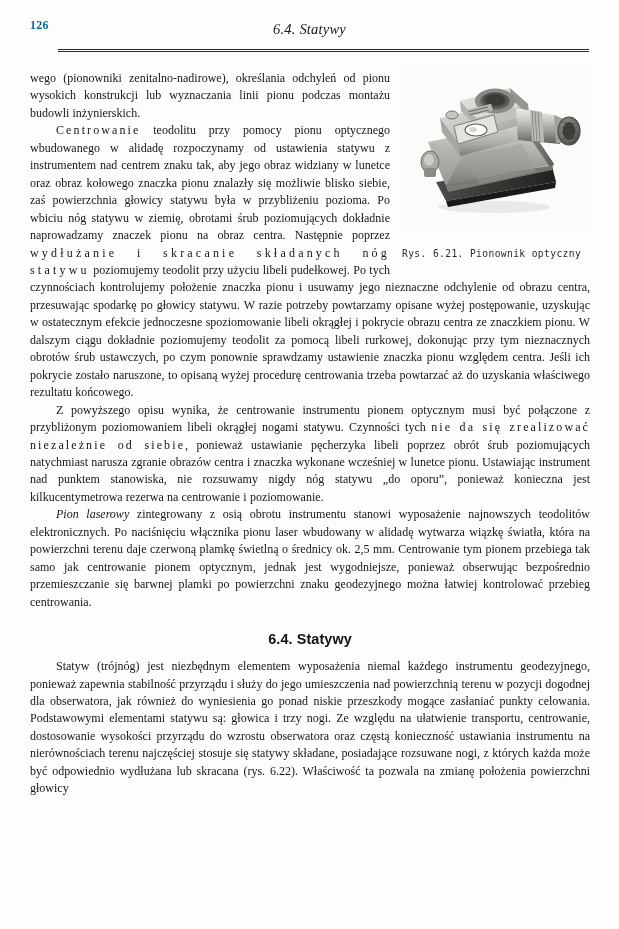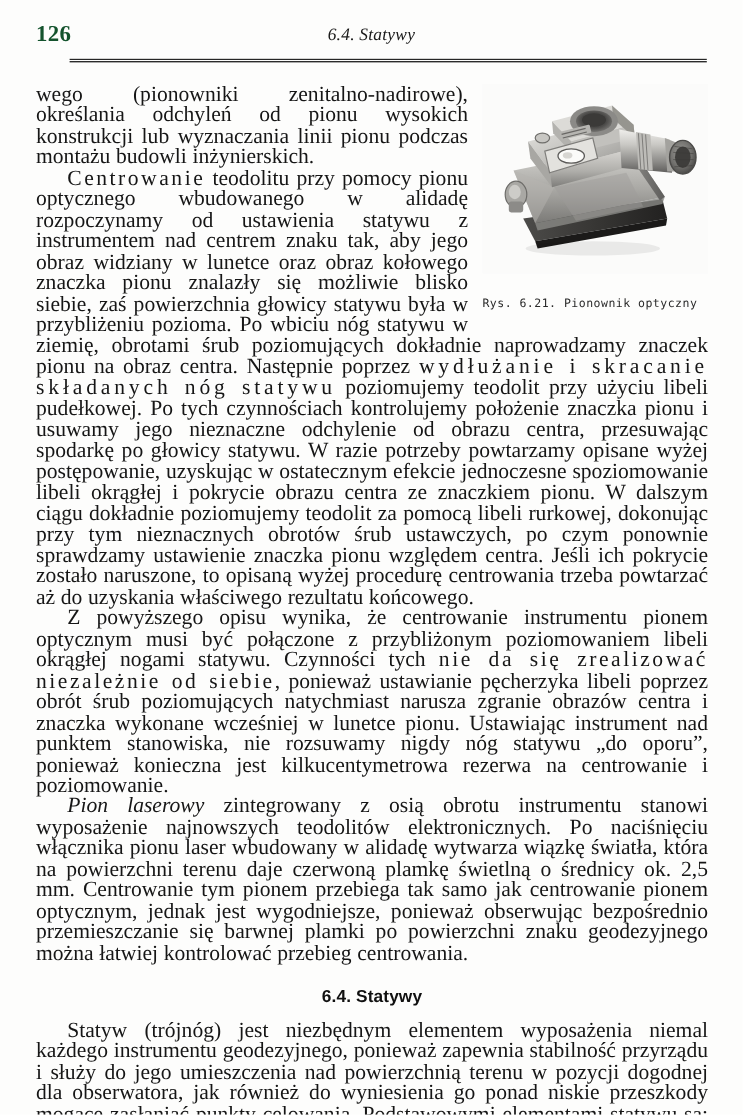--- a/index.html
+++ b/index.html
@@ -43,23 +43,23 @@
     top: 18px;
     width: 559px;
     height: 34px;
   }
   .folio {
     position: absolute;
     left: 0;
     top: 0;
     font-family: "Liberation Serif", "DejaVu Serif", serif;
     font-weight: bold;
-    font-size: 19px;
+    font-size: 12px;
     letter-spacing: .3px;
-    color: #14532d;
+    color: #0369a1;
   }
   .running-title {
     position: absolute;
     left: 0;
     right: 0;
     top: 3px;
     text-align: center;
     font-style: italic;
     font-size: 14.5px;
     color: #1a1a1a;
@@ -105,21 +105,21 @@
 
   
   .body {
     position: absolute;
     left: 30px;
     top: 70px;
     width: 560px;
   }
   p.para {
     margin: 0;
-    font-size: 18px;
+    font-size: 12px;
     line-height: 17.45px;
     text-align: justify;
     text-justify: inter-word;
     text-indent: 26px;
     color: #161616;
     hyphens: manual;
     word-spacing: .2px;
   }
   p.para.no-indent { text-indent: 0; }
   .sp {

